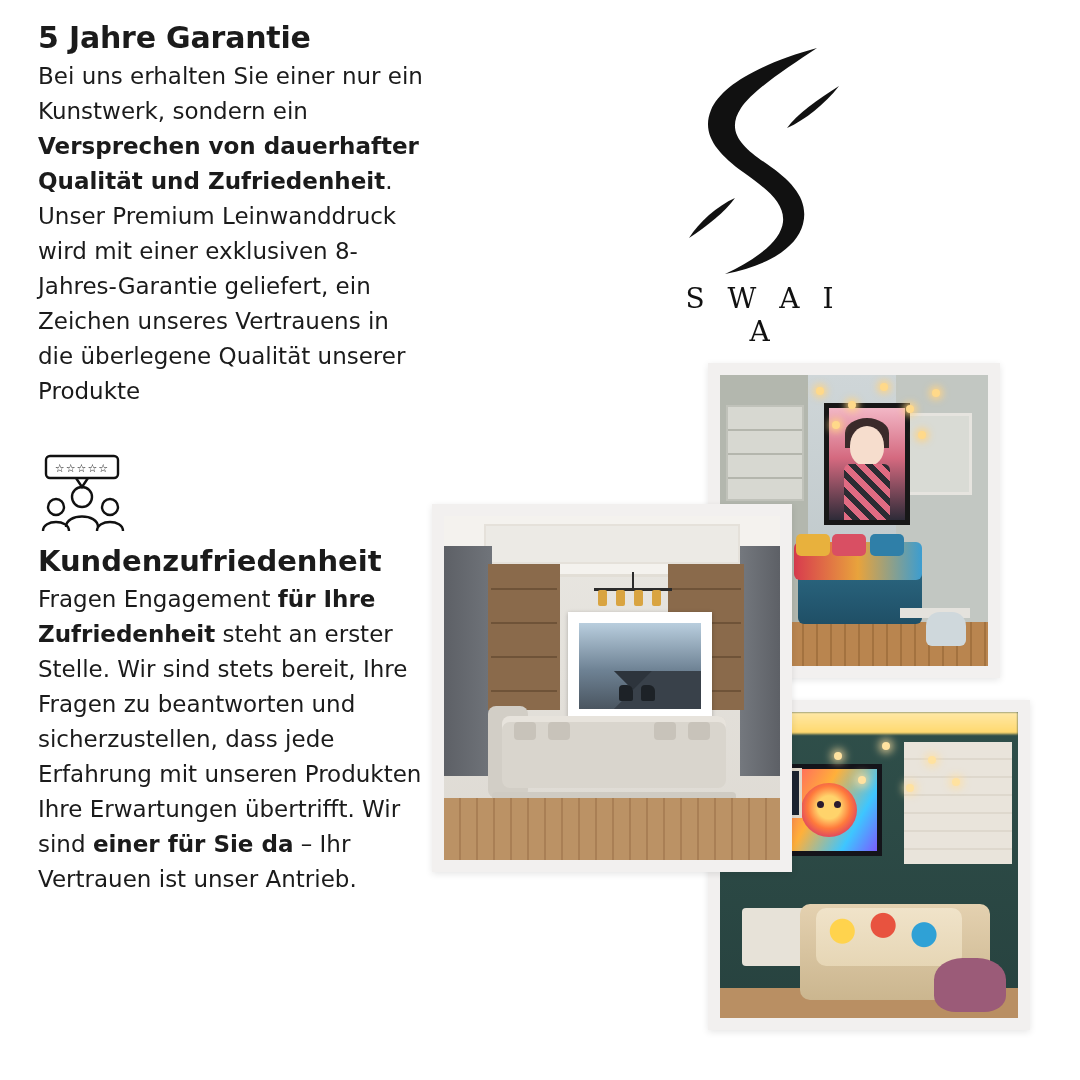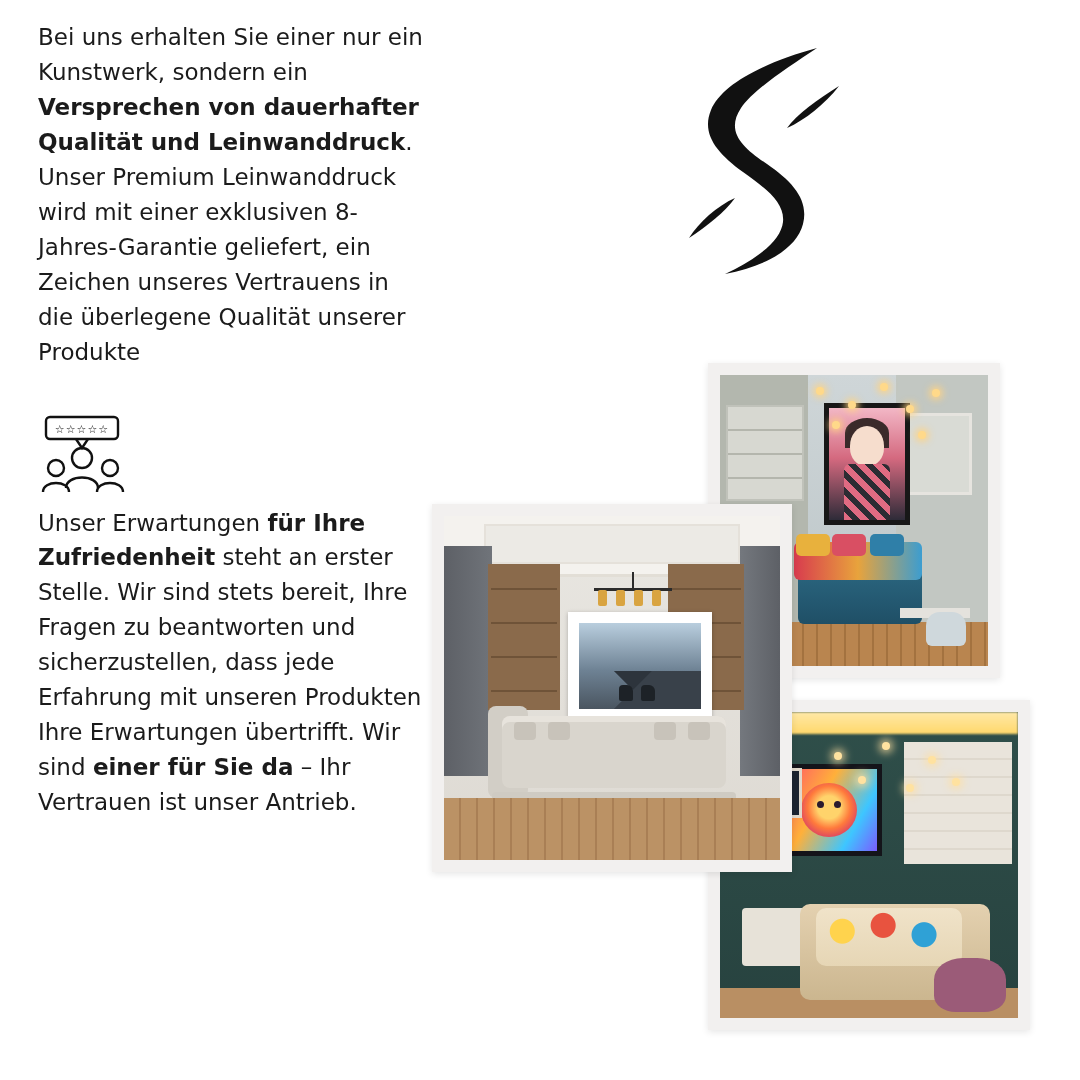--- a/index.html
+++ b/index.html
@@ -183,53 +183,56 @@
   .lb-screen-txt { position:absolute; inset:0; color:#ff6b5a; font-size:11px; font-family:"DejaVu Sans Mono","Liberation Mono",monospace; display:flex; align-items:center; justify-content:center; letter-spacing:1px; }
   .lb-lamp { position:absolute; left:84px; bottom:86px; width:34px; height:20px; background:#f1ece2; border-radius:18px 18px 0 0; }
   .lb-floor { position:absolute; left:0; right:0; bottom:0; height:30px; background:#b98f63; }
 </style>
 </head>
 <body>
 
 <div class="left-col">
 
 
+  <h2 class="section-title">5 Jahre Garantie</h2>
   <p class="section-body">
-    <span>Bei uns erhalten Sie einer nur ein Kunstwerk, sondern ein </span><b>Versprechen von dauerhafter Qualität und Leinwanddruck</b><span>. Unser Premium Leinwanddruck wird mit einer exklusiven 8-Jahres-Garantie geliefert, ein Zeichen unseres Vertrauens in die überlegene Qualität unserer Produkte</span>
+    <span>Bei uns erhalten Sie einer nur ein Kunstwerk, sondern ein </span><b>Versprechen von dauerhafter Qualität und Zufriedenheit</b><span>. Unser Premium Leinwanddruck wird mit einer exklusiven 8-Jahres-Garantie geliefert, ein Zeichen unseres Vertrauens in die überlegene Qualität unserer Produkte</span>
   </p>
 
   <div class="spacer-block"></div>
 
   <div class="icon-customers">
     <svg viewBox="0 0 96 82" width="96" height="82" aria-hidden="true">
       <g fill="none" stroke="#111111" stroke-width="2.4">
         <rect x="6" y="3" width="72" height="22" rx="4"></rect>
         <path d="M36 25 L42 34 L48 25"></path>
         <circle cx="42" cy="44" r="10"></circle>
         <path d="M26 74 C26 60 58 60 58 74"></path>
         <circle cx="16" cy="54" r="8"></circle>
         <path d="M3 78 C3 66 29 66 29 78"></path>
         <circle cx="70" cy="54" r="8"></circle>
         <path d="M57 78 C57 66 83 66 83 78"></path>
       </g>
       <text x="42" y="19" font-family="DejaVu Sans, sans-serif" font-size="11" fill="#111111" text-anchor="middle" letter-spacing="1">☆☆☆☆☆</text>
     </svg>
   </div>
 
+  <h2 class="title-customers">Kundenzufriedenheit</h2>
   <p class="section-body">
-    <span>Unser Erwartungen </span><b>für Ihre Zufriedenheit</b><span> steht an erster Stelle. Wir sind stets bereit, Ihre Fragen zu beantworten und sicherzustellen, dass jede Erfahrung mit unseren Produkten Ihre Erwartungen übertrifft. Wir sind </span><b>einer für Sie da</b><span> – Ihr Vertrauen ist unser Antrieb.</span>
+    <span>Fragen Engagement </span><b>für Ihre Zufriedenheit</b><span> steht an erster Stelle. Wir sind stets bereit, Ihre Fragen zu beantworten und sicherzustellen, dass jede Erfahrung mit unseren Produkten Ihre Erwartungen übertrifft. Wir sind </span><b>einer für Sie da</b><span> – Ihr Vertrauen ist unser Antrieb.</span>
   </p>
 </div>
 
 <div class="logo-wrap">
   <svg class="logo-mark" viewBox="0 0 186 238" aria-hidden="true">
     <path d="M150 6 C120 26 86 48 74 66 C58 90 76 106 100 122 C126 140 142 158 136 182 C130 206 100 224 58 232 C92 216 114 198 116 180 C118 160 98 146 76 130 C50 111 34 92 44 68 C54 44 92 22 150 6 Z" fill="#111111"></path>
     <path d="M172 44 C150 58 130 72 120 86 C138 78 158 62 172 44 Z" fill="#111111"></path>
     <path d="M22 196 C40 184 58 170 68 156 C50 164 32 180 22 196 Z" fill="#111111"></path>
   </svg>
+  <div class="logo-text">S W A I A</div>
 </div>
 
 <div class="photo" id="photo-anime-bedroom">
   <div class="inner">
     <div class="scene">
       <div class="ab-wall"></div>
       <div class="ab-wallL"></div>
       <div class="ab-wallR"></div>
       <div class="ab-shelf">
           <div class="l" style="top:22px"></div>

